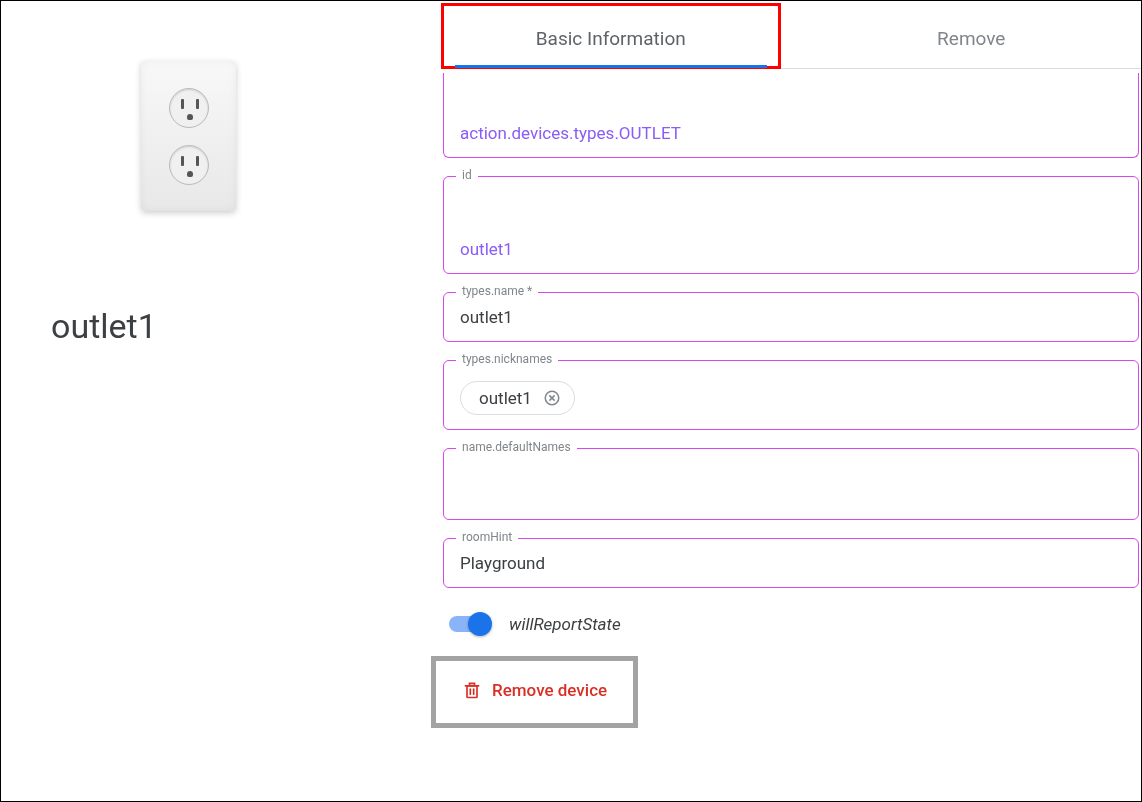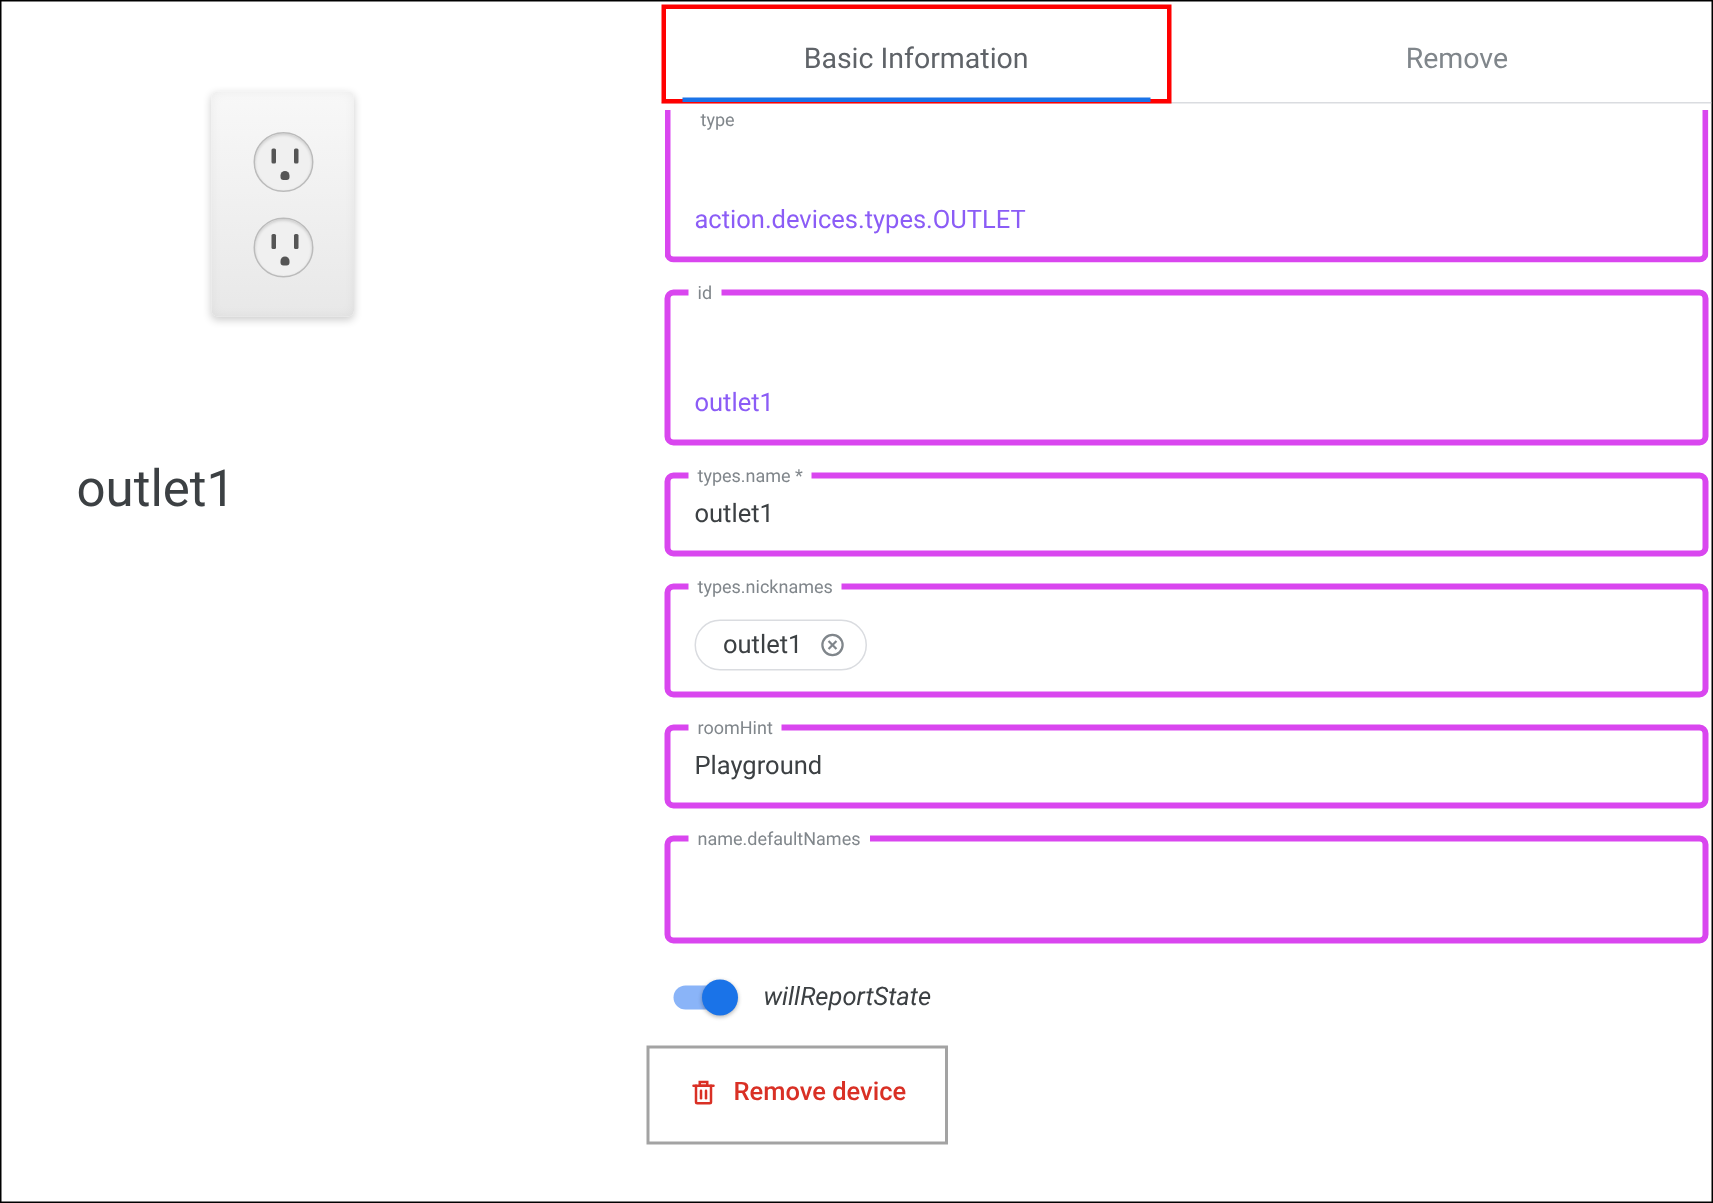--- a/index.html
+++ b/index.html
@@ -97,21 +97,21 @@
     .tab-highlight-red {
       position: absolute;
       border: 3px solid #ff0000;
       left: 0; right: 0; top: -4px; bottom: -1px;
       pointer-events: none;
     }
     .form-area {
       padding: 4px 2px 20px 2px;
     }
     .field {
-      border: 4px solid #d946ef;
+      border: 1px solid #d946ef;
       border-radius: 6px;
       padding: 6px 16px 14px;
       margin-bottom: 18px;
       position: relative;
       background: #fff;
     }
     .field-label {
       font-size: 12px;
       color: #80868b;
       background: #fff;
@@ -182,21 +182,21 @@
       background: #1a73e8;
       border-radius: 50%;
       box-shadow: 0 1px 3px rgba(0,0,0,0.3);
     }
     .toggle-label {
       font-size: 17px;
       color: #3c4043;
     }
     .remove-container {
       display: inline-block;
-      border: 2px solid #a3a3a3;
+      border: 5px solid #a3a3a3;
       padding: 18px 26px;
       margin-left: -12px;
       margin-top: 4px;
     }
     .remove-btn {
       display: inline-flex;
       align-items: center;
       color: #d93025;
       font-size: 17px;
       font-weight: 500;
@@ -227,21 +227,20 @@
       <span class="tab-highlight-red"></span>
     </div>
     <div class="tab">
       <span>Remove</span>
     </div>
   </div>
 
   <div class="form-area">
 
     <div class="field type-field">
-      <div class="field-label">type</div>
       <div class="field-value muted">action.devices.types.OUTLET</div>
     </div>
 
     <div class="field">
       <div class="field-label-floating">id</div>
       <div class="field-value muted" style="padding-top:12px;">outlet1</div>
     </div>
 
     <div class="field">
       <div class="field-label-floating">types.name *</div>
@@ -257,28 +256,28 @@
             <svg width="18" height="18" viewBox="0 0 24 24" fill="none" stroke="#80868b" stroke-width="2">
               <circle cx="12" cy="12" r="9"></circle>
               <line x1="8.5" y1="8.5" x2="15.5" y2="15.5"></line>
               <line x1="15.5" y1="8.5" x2="8.5" y2="15.5"></line>
             </svg>
           </span>
         </span>
       </div>
     </div>
 
-    <div class="field">
-      <div class="field-label-floating">roomHint</div>
-      <input class="field-input" value="Playground" style="">
-    </div>
-
     <div class="field tall">
       <div class="field-label-floating">name.defaultNames</div>
       <div class="field-value"></div>
+    </div>
+
+    <div class="field">
+      <div class="field-label-floating">roomHint</div>
+      <input class="field-input" value="Playground" style="">
     </div>
 
     <div class="toggle-row">
       <div class="toggle">
         <div class="toggle-knob"></div>
       </div>
       <span class="toggle-label">willReportState</span>
     </div>
 
     <div class="remove-container">

